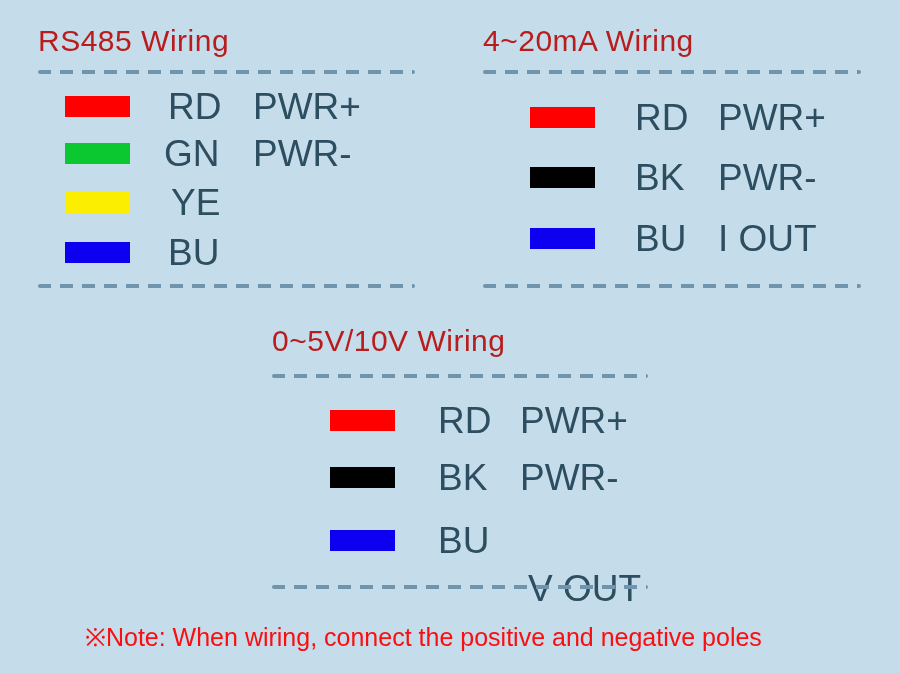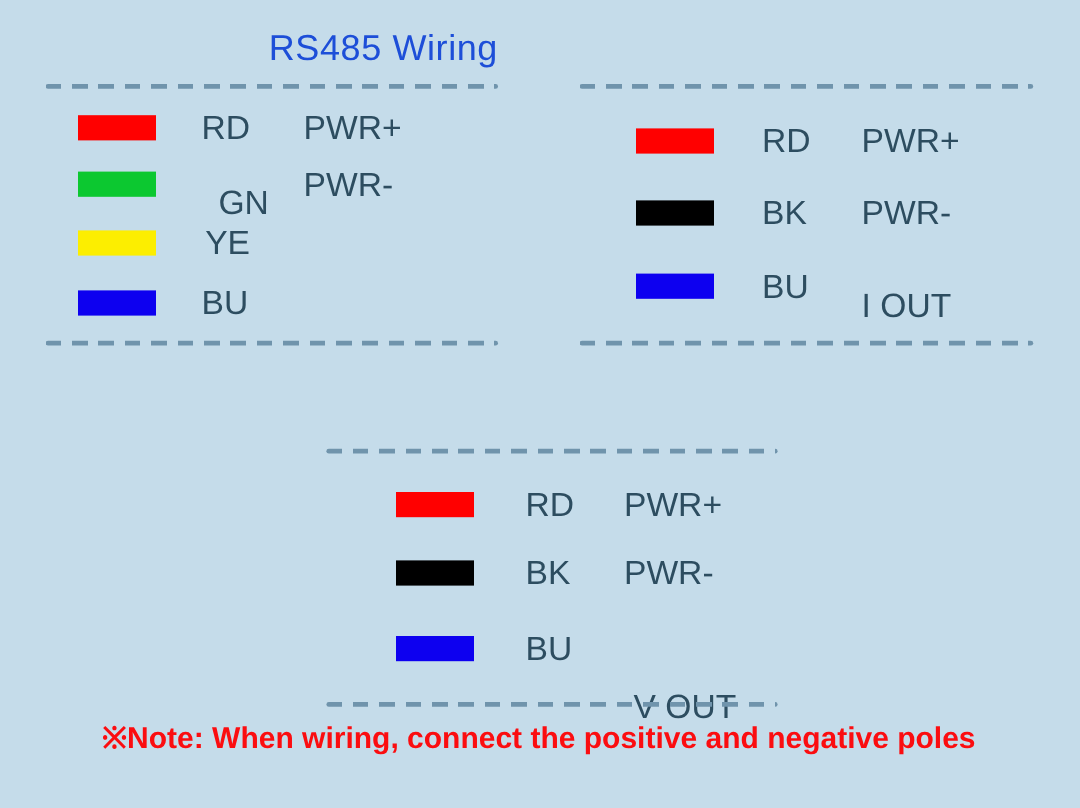--- a/index.html
+++ b/index.html
@@ -7,36 +7,36 @@
     width: 900px; height: 673px;
     position: relative;
     overflow: hidden;
     background: #c5dcea;
     font-family: "Liberation Sans", sans-serif;
     color: #2d4d60;
   }
   .section { position: absolute; }
   .section-title {
     position: absolute; left: 0; right: 0; top: 0;
-    text-align: right;
+    text-align: left;
     font-size: 30px;
     line-height: 38px;
-    color: #1d4ed8;
+    color: #b91c1c;
     letter-spacing: 0.5px;
   }
   .dash-line {
     position: absolute; left: 0; right: 0;
     height: 4px;
     border-radius: 2px;
     background: repeating-linear-gradient(90deg, #7094ac 0 13px, transparent 13px 22px);
   }
   .row {
     position: absolute; left: 0; right: 0;
     height: 28px;
-    font-size: 28px;
+    font-size: 37px;
   }
   .swatch {
     position: absolute;
     width: 65px; height: 21px;
     top: 3px;
   }
   .abbr, .signal {
     position: absolute; top: 0;
     line-height: 28px;
     white-space: nowrap;
@@ -56,58 +56,60 @@
   <div class="section-title">RS485 Wiring</div>
   <div class="dash-line" style="top:48px;"></div>
 
   <div class="row" style="top:71px;">
     <span class="swatch" style="left: 27px; background-color: rgb(255, 0, 0);"></span>
     <span class="abbr" style="left:130px;">RD</span>
     <span class="signal" style="left:215px;">PWR+</span>
   </div>
   <div class="row" style="top:118px;">
     <span class="swatch" style="left: 27px; background-color: rgb(12, 200, 48);"></span>
-    <span class="abbr" style="left:144px;margin-top:15px;">GN</span>
+    <span class="abbr" style="left:126px;">GN</span>
     <span class="signal" style="left:215px;">PWR-</span>
   </div>
   <div class="row" style="top:167px;">
     <span class="swatch" style="left: 27px; background-color: rgb(252, 238, 0);"></span>
     <span class="abbr" style="left:133px;">YE</span>
   </div>
   <div class="row" style="top:217px;">
     <span class="swatch" style="left: 27px; background-color: rgb(13, 0, 240);"></span>
     <span class="abbr" style="left:130px;">BU</span>
   </div>
 
   <div class="dash-line" style="top:262px;"></div>
 </section>
 
 <section class="section" style="left:483px; top:22px; width:378px; height:270px;">
+  <div class="section-title">4~20mA Wiring</div>
   <div class="dash-line" style="top:48px;"></div>
 
   <div class="row" style="top:82px;">
     <span class="swatch" style="left: 47px; background-color: rgb(255, 0, 0);"></span>
     <span class="abbr" style="left:152px;">RD</span>
     <span class="signal" style="left:235px;">PWR+</span>
   </div>
   <div class="row" style="top:142px;">
     <span class="swatch" style="left: 47px; background-color: rgb(0, 0, 0);"></span>
     <span class="abbr" style="left:152px;">BK</span>
     <span class="signal" style="left:235px;">PWR-</span>
   </div>
   <div class="row" style="top:203px;">
     <span class="swatch" style="left: 47px; background-color: rgb(13, 0, 240);"></span>
     <span class="abbr" style="left:152px;">BU</span>
-    <span class="signal" style="left:235px;margin-top:16px;">I OUT</span>
+    <span class="signal" style="left:235px;">I OUT</span>
   </div>
 
   <div class="dash-line" style="top:262px;"></div>
 </section>
 
 <section class="section" style="left:272px; top:322px; width:376px; height:270px;">
+  <div class="section-title">0~5V/10V Wiring</div>
   <div class="dash-line" style="top:52px;"></div>
 
   <div class="row" style="top:85px;">
     <span class="swatch" style="left: 58px; background-color: rgb(255, 0, 0);"></span>
     <span class="abbr" style="left:166px;">RD</span>
     <span class="signal" style="left:248px;">PWR+</span>
   </div>
   <div class="row" style="top:142px;">
     <span class="swatch" style="left: 58px; background-color: rgb(0, 0, 0);"></span>
     <span class="abbr" style="left:166px;">BK</span>
@@ -115,15 +117,15 @@
   </div>
   <div class="row" style="top:205px;">
     <span class="swatch" style="left: 58px; background-color: rgb(13, 0, 240);"></span>
     <span class="abbr" style="left:166px;">BU</span>
     <span class="signal" style="left:256px;margin-top:48px;">V OUT</span>
   </div>
 
   <div class="dash-line" style="top:263px;"></div>
 </section>
 
-<div class="note" style="left: 85px; top: 598px; color: rgb(251, 13, 16); font-weight: bold;">
+<div class="note" style="left: 85px; top: 620px; color: rgb(251, 13, 16);">
   <div>※Note: When wiring, connect the positive and negative poles</div>
 </div>
 
 </body></html>

